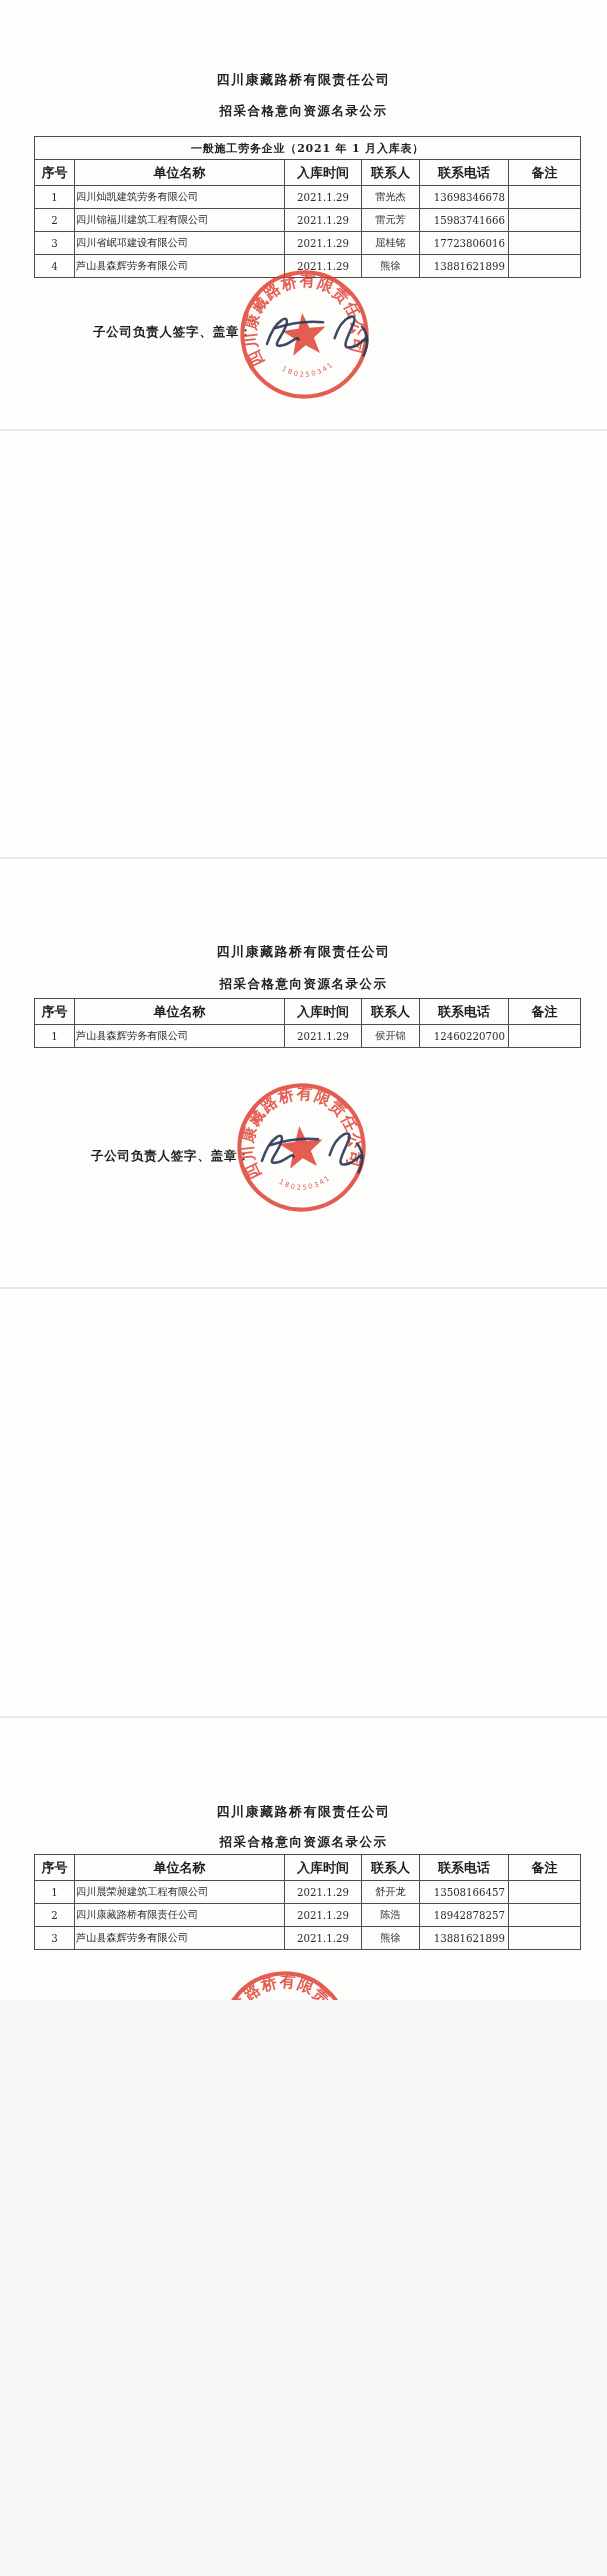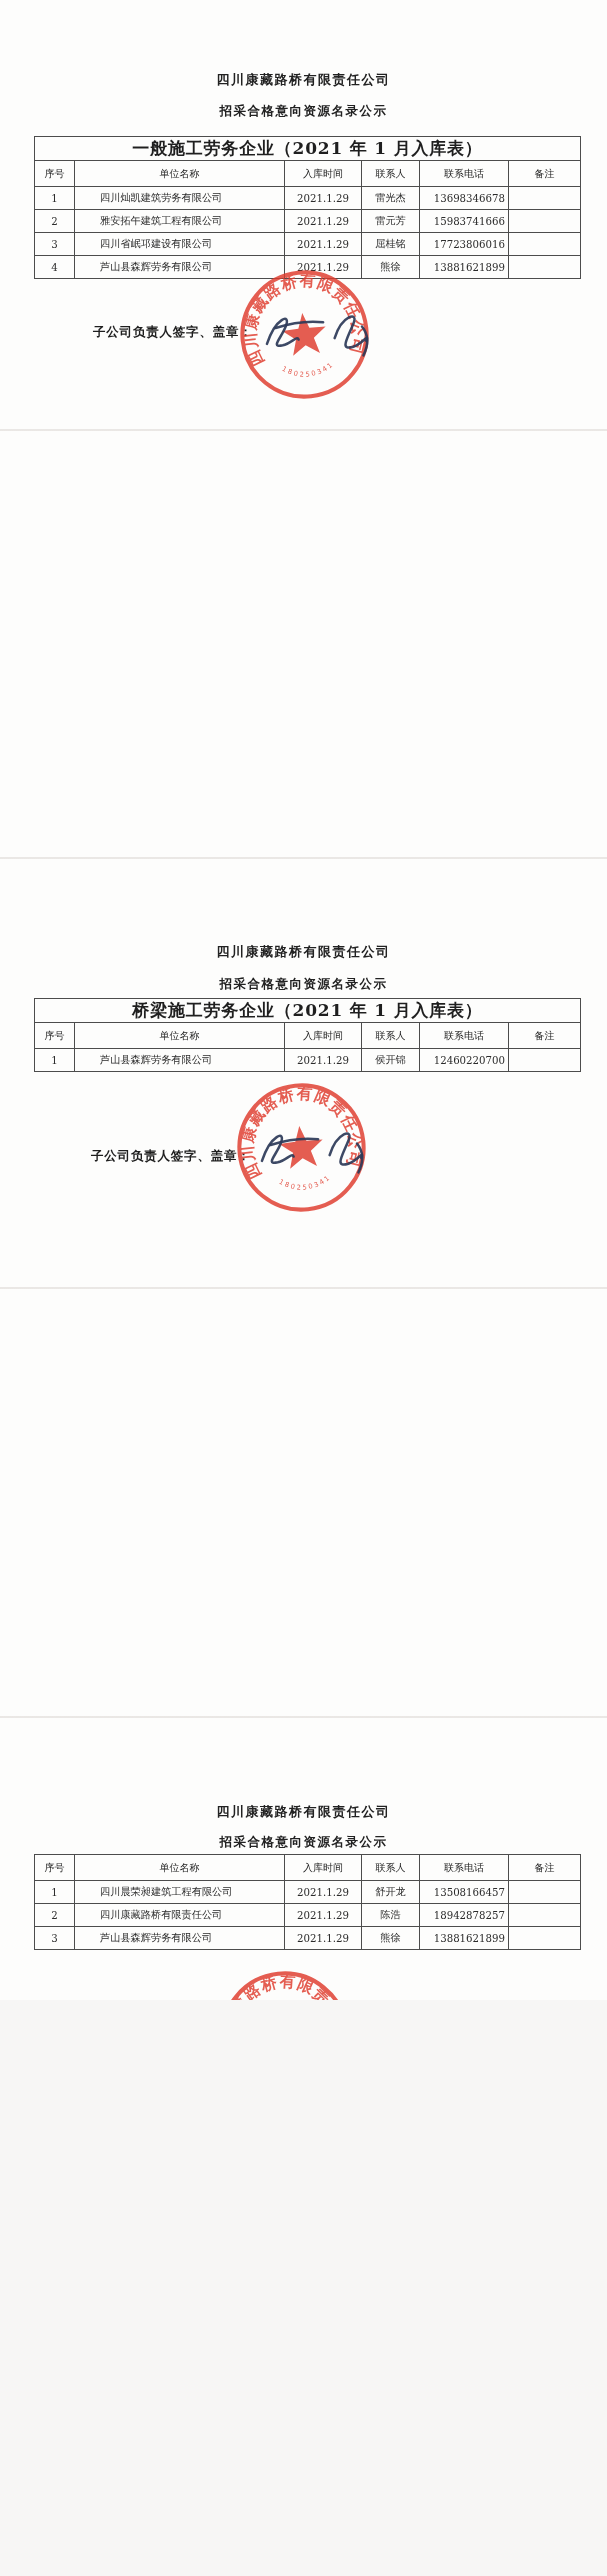--- a/index.html
+++ b/index.html
@@ -60,43 +60,43 @@
     background:transparent;
   }
   table.roster th, table.roster td{
     border:0.8px solid #4c4c4c;
     padding:0 3px;
     overflow:hidden;
     white-space:nowrap;
   }
   th.caption-cell{
     height:22px;
-    font-size:17px;
+    font-size:11px;
     font-weight:700;
     letter-spacing:0.8px;
     text-align:center;
     color:#1f1f1f;
     margin-left:24px;
   }
   tr.col-head th{
     height:25px;
-    font-size:10px;
-    font-weight:400;
+    font-size:13px;
+    font-weight:700;
     text-align:center;
     color:#1f1f1f;
   }
   tr.data-row td{
     height:22px;
     font-size:10.2px;
     color:#2b2b2b;
     text-align:center;
   }
   tr.data-row td.cell-name{
     text-align:left;
-    padding-left:25px;
+    padding-left:1px;
   }
   tr.data-row td.cell-phone{
     text-align:right;
     padding-left:6px;
   }
   .sign-row{
     position:absolute;
     font-size:12.5px;
     font-weight:700;
     letter-spacing:0.8px;
@@ -169,21 +169,21 @@
         <tr class="data-row">
           <td>1</td>
           <td class="cell-name">四川灿凯建筑劳务有限公司</td>
           <td>2021.1.29</td>
           <td>雷光杰</td>
           <td class="cell-phone">13698346678</td>
           <td></td>
         </tr>
         <tr class="data-row">
           <td>2</td>
-          <td class="cell-name">雅安拓午建筑工程有限公司</td>
+          <td class="cell-name">四川锦福川建筑工程有限公司</td>
           <td>2021.1.29</td>
           <td>雷元芳</td>
           <td class="cell-phone">15983741666</td>
           <td></td>
         </tr>
         <tr class="data-row">
           <td>3</td>
           <td class="cell-name">四川省岷邛建设有限公司</td>
           <td>2021.1.29</td>
           <td>屈桂铭</td>
@@ -229,23 +229,20 @@
     <table class="roster" style="top:140px;">
       <colgroup>
         <col style="width:40px">
           <col style="width:210px">
           <col style="width:77px">
         <col style="width:58px">
           <col style="width:89px">
           <col style="width:72px">
       </colgroup>
       <thead>
-        <tr>
-          <th class="caption-cell" colspan="6">桥梁施工劳务企业（2021 年 1 月入库表）</th>
-        </tr>
         <tr class="col-head">
           <th>序号</th>
           <th>单位名称</th>
           <th>入库时间</th>
           <th>联系人</th>
           <th>联系电话</th>
           <th>备注</th>
         </tr>
       </thead>
       <tbody>

